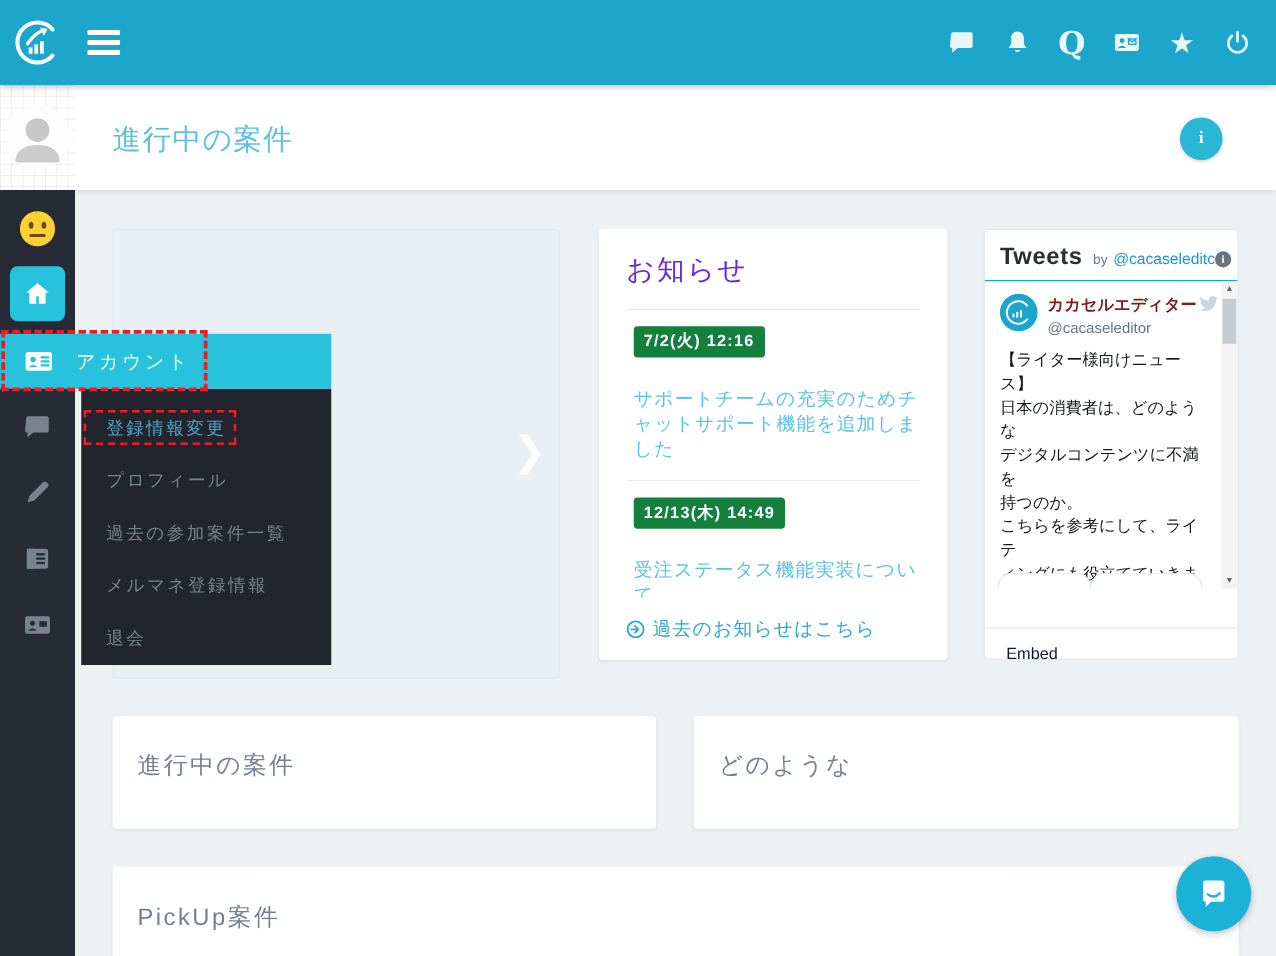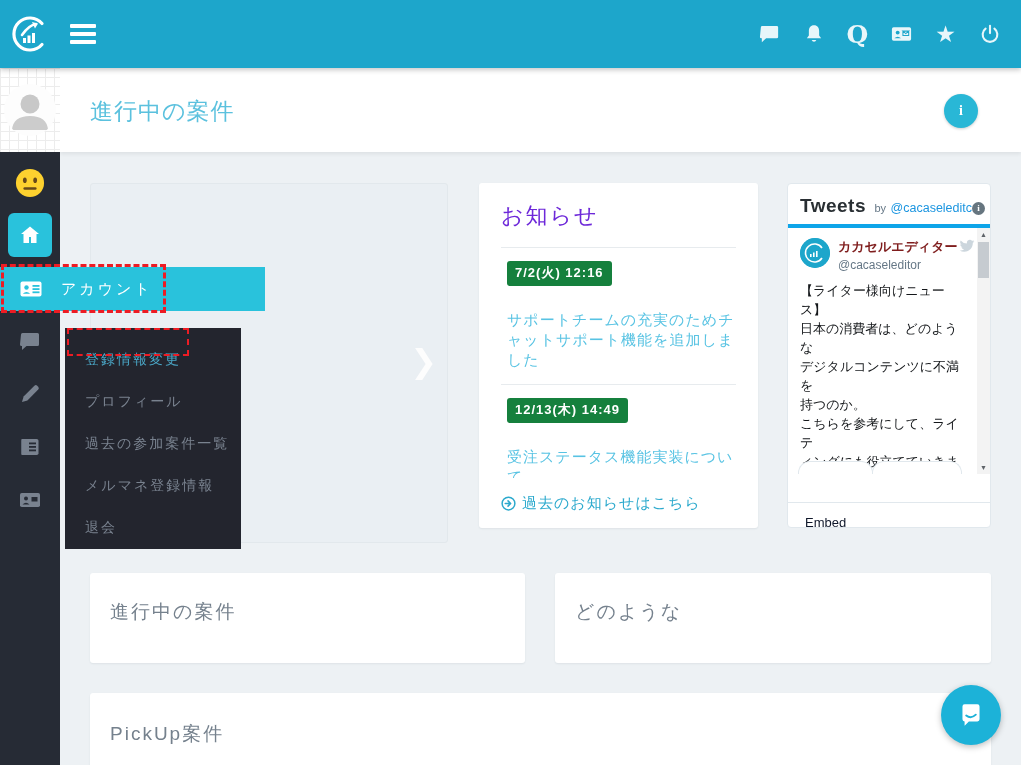--- a/index.html
+++ b/index.html
@@ -30,41 +30,41 @@
   .avatar-circle { position:absolute; left:4px; top:16px; width:52px; height:52px; border-radius:50%; background:#fdfdfd; overflow:hidden; }
   
   .sidebar { position:absolute; left:0; top:152px; width:60px; height:613px; background:#262b35; z-index:12; }
   .emoji { position:absolute; left:15px; top:16px; width:30px; height:30px; cursor:pointer; }
   .home-btn { position:absolute; left:8px; top:61px; width:44px; height:44px; border-radius:6px; background:#29c2dc; display:flex; align-items:center; justify-content:center; cursor:pointer; }
   .side-icon { position:absolute; left:18px; width:24px; height:24px; color:#79828f; cursor:pointer; }
   
   .account-bar { position:absolute; left:0; top:267px; width:265px; height:44px; background:#29c2dc; z-index:20; display:flex; align-items:center; cursor:pointer; }
   .account-bar .ic { width:24px; height:24px; margin-left:19px; color:#fff; }
   .account-bar .lbl { margin-left:18px; color:#fff; font-size:15px; letter-spacing:3px; }
-  .flyout { position:absolute; left:65px; top:311px; width:176px; height:221px; background:#23252e; z-index:19; padding-top:10px;margin-top:17px; }
+  .flyout { position:absolute; left:65px; top:311px; width:200px; height:221px; background:#23252e; z-index:19; padding-top:10px; }
   .flyout .item { height:42px; line-height:42px; padding-left:20px; font-size:14px; color:#79828f; letter-spacing:2px; cursor:pointer; white-space:nowrap; }
   .flyout .item.active { color:#4aa6c6; }
   .dash1 { position:absolute; left:1px; top:264px; width:165px; height:49px; border:3px dashed #ed1c24; z-index:21; pointer-events:none; }
   .dash2 { position:absolute; left:67px; top:328px; width:122px; height:28px; border:2px dashed #ed1c24; z-index:21; pointer-events:none; }
   
   .card { position:absolute; background:#fff; border-radius:3px; box-shadow:0 1px 2px rgba(40,60,80,.08); }
   .carousel { left:90px; top:183px; width:358px; height:360px; background:#eaeff3; border:1px solid #e2e8ec; box-shadow:none; }
   .carousel-next { position:absolute; right:10px; top:158px; font-size:32px; font-weight:bold; color:#fdfdfd; cursor:pointer; font-family:"DejaVu Sans",sans-serif; }
   
   .notice { left:479px; top:183px; width:279px; height:345px; }
   .notice-inner { padding:0 22px; }
   .notice-title { padding-top:18px; font-size:22px; color:#6d28d9; letter-spacing:2px; }
   .notice-list { margin-top:16px; height:231px; overflow:hidden; border-top:1px solid #e7ebee; }
   .n-item { padding:13px 0 14px 6px; border-bottom:1px solid #e7ebee; }
   .n-badge { display:inline-block; background:#15803d; color:#fff; font-size:13px; font-weight:bold; padding:3px 8px 4px; border-radius:3px; letter-spacing:1px; }
   .n-link { display:block; margin-top:24px; color:#58c3e3; font-size:15px; line-height:20px; letter-spacing:1px; cursor:pointer; text-decoration:none; }
   .notice-more { position:absolute; left:22px; bottom:15px; color:#2ba9cd; font-size:15px; letter-spacing:1px; cursor:pointer; display:flex; align-items:center; gap:6px; }
   
   .tweets { left:787px; top:183px; width:204px; height:345px; border:1px solid #e1e8ed; border-radius:4px; box-shadow:none; }
-  .tw-header { padding:11px 10px 7px 12px; border-bottom:4px solid #0ea5e9; white-space:nowrap; overflow:hidden; }
+  .tw-header { padding:11px 10px 7px 12px; border-bottom:1px solid #0ea5e9; white-space:nowrap; overflow:hidden; }
   .tw-title { font-size:19px; color:#292f33; font-weight:bold; letter-spacing:.5px; }
   .tw-by { font-size:11px; color:#657786; margin-left:4px; }
   .tw-acct { font-size:12.5px; color:#1b95e0; text-decoration:none; cursor:pointer; }
   .tw-info { display:inline-block; width:13px; height:13px; border-radius:50%; background:#66757f; color:#fff; font-size:9px; font-weight:bold; text-align:center; line-height:13px; vertical-align:1px; font-family:"Liberation Serif","DejaVu Serif",serif; }
   .tw-body { position:relative; height:246px; overflow:hidden; }
   .tw-scroll { position:absolute; right:0; top:0; bottom:0; width:13px; background:#f3f3f3; z-index:2; }
   .tw-scroll .arr { position:absolute; left:0; width:13px; text-align:center; font-size:7px; color:#5f6368; cursor:pointer; }
   .tw-scroll .arr.up { top:3px; } .tw-scroll .arr.dn { bottom:3px; }
   .tw-thumb { position:absolute; left:1px; top:14px; width:11px; height:36px; background:#c6cbd0; cursor:pointer; }
   .tw-content { padding:10px 20px 0 12px; }

